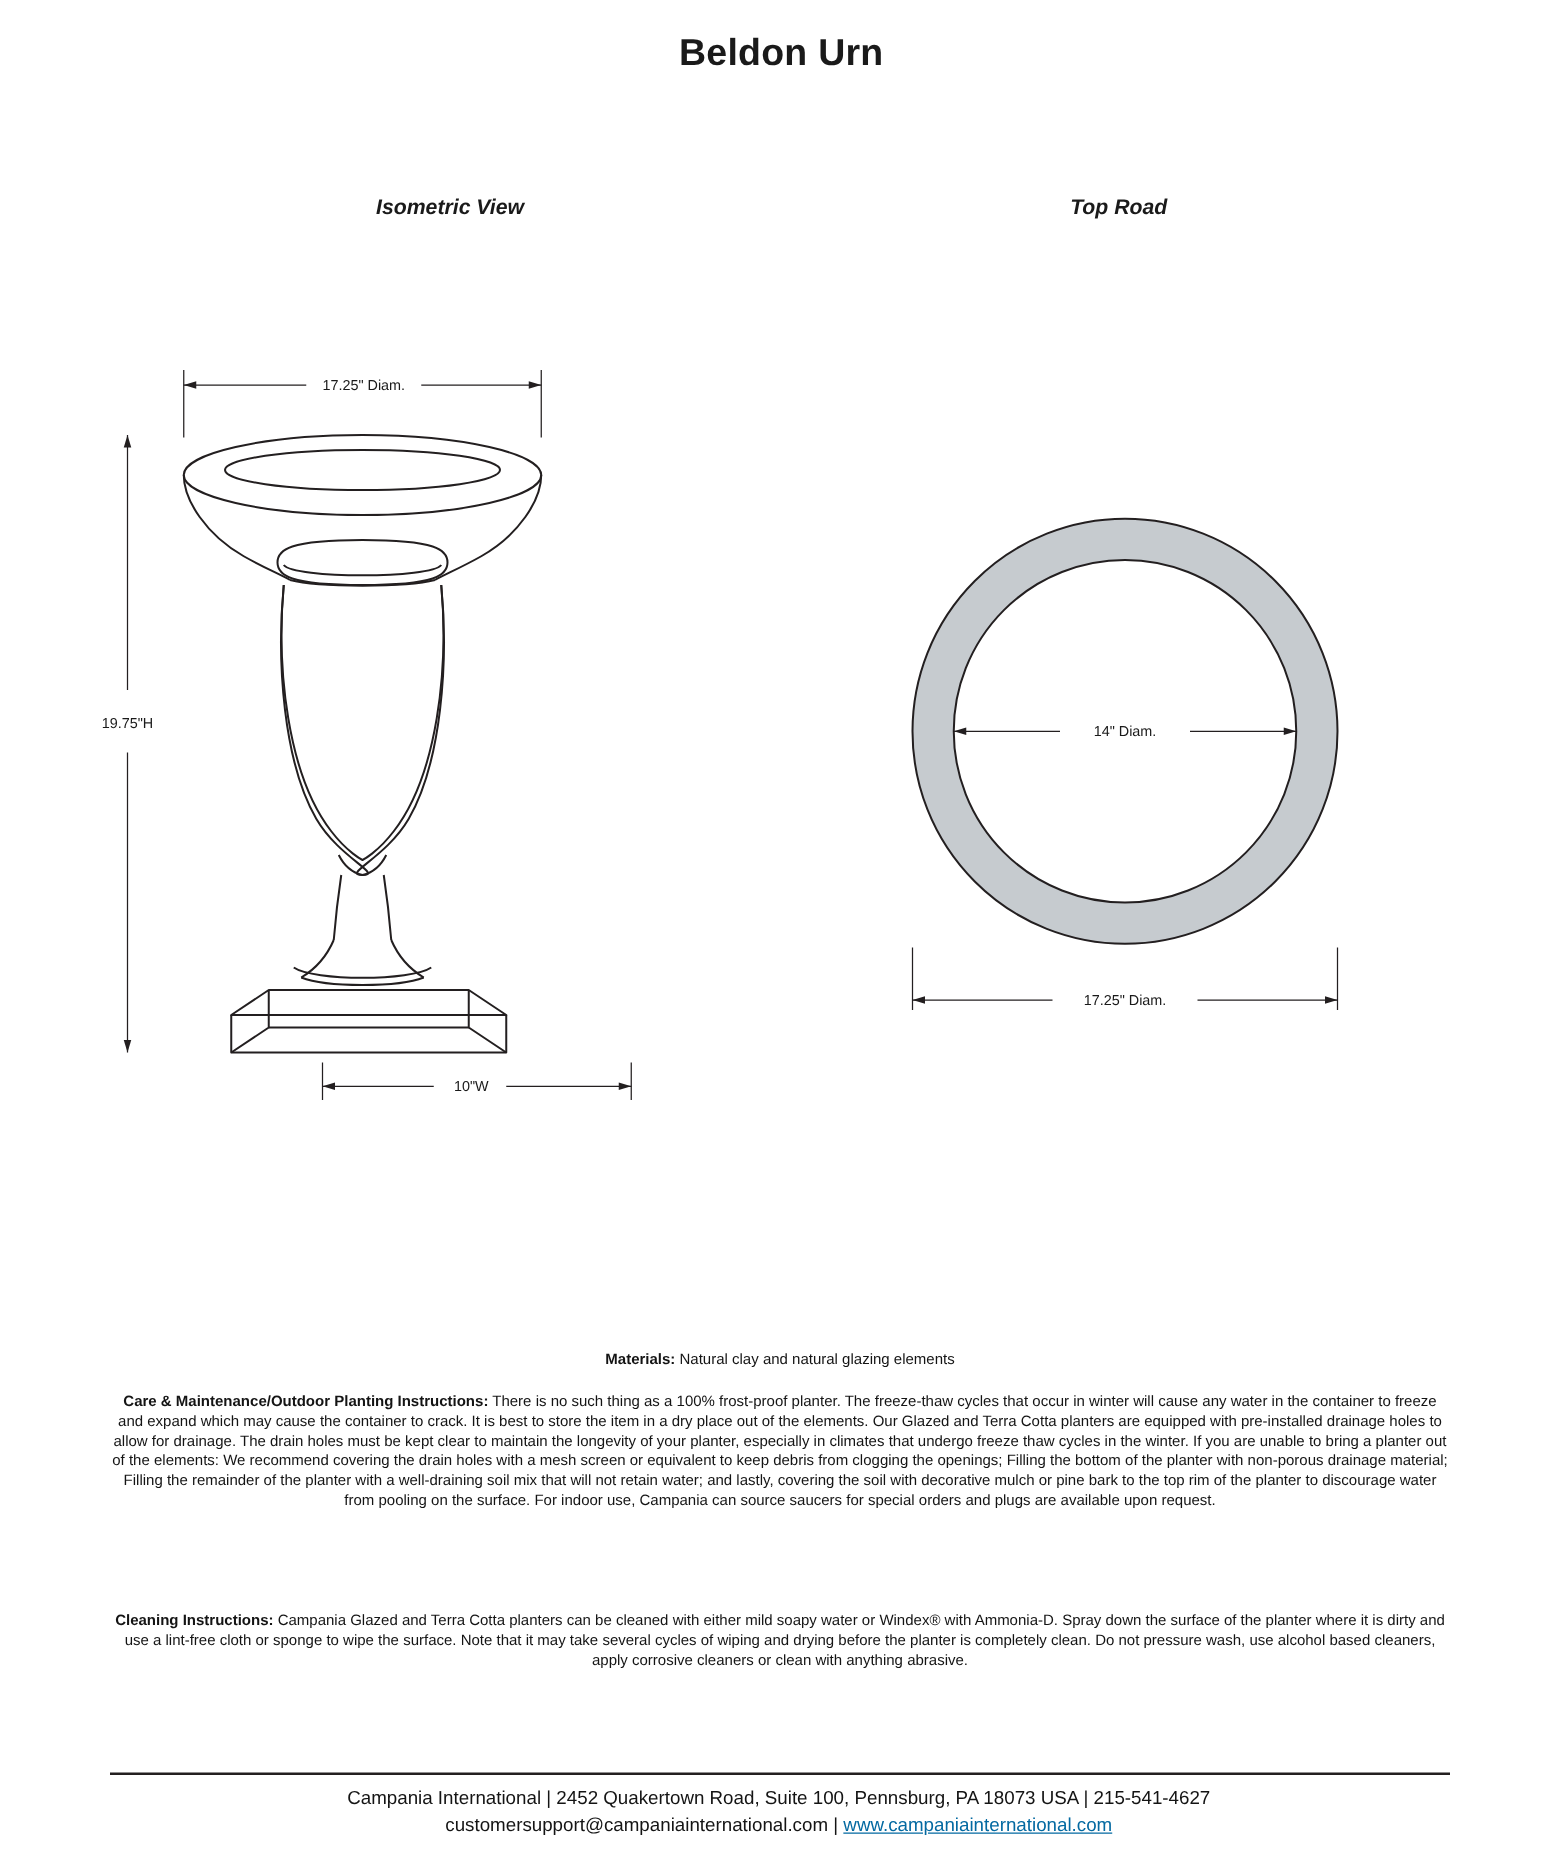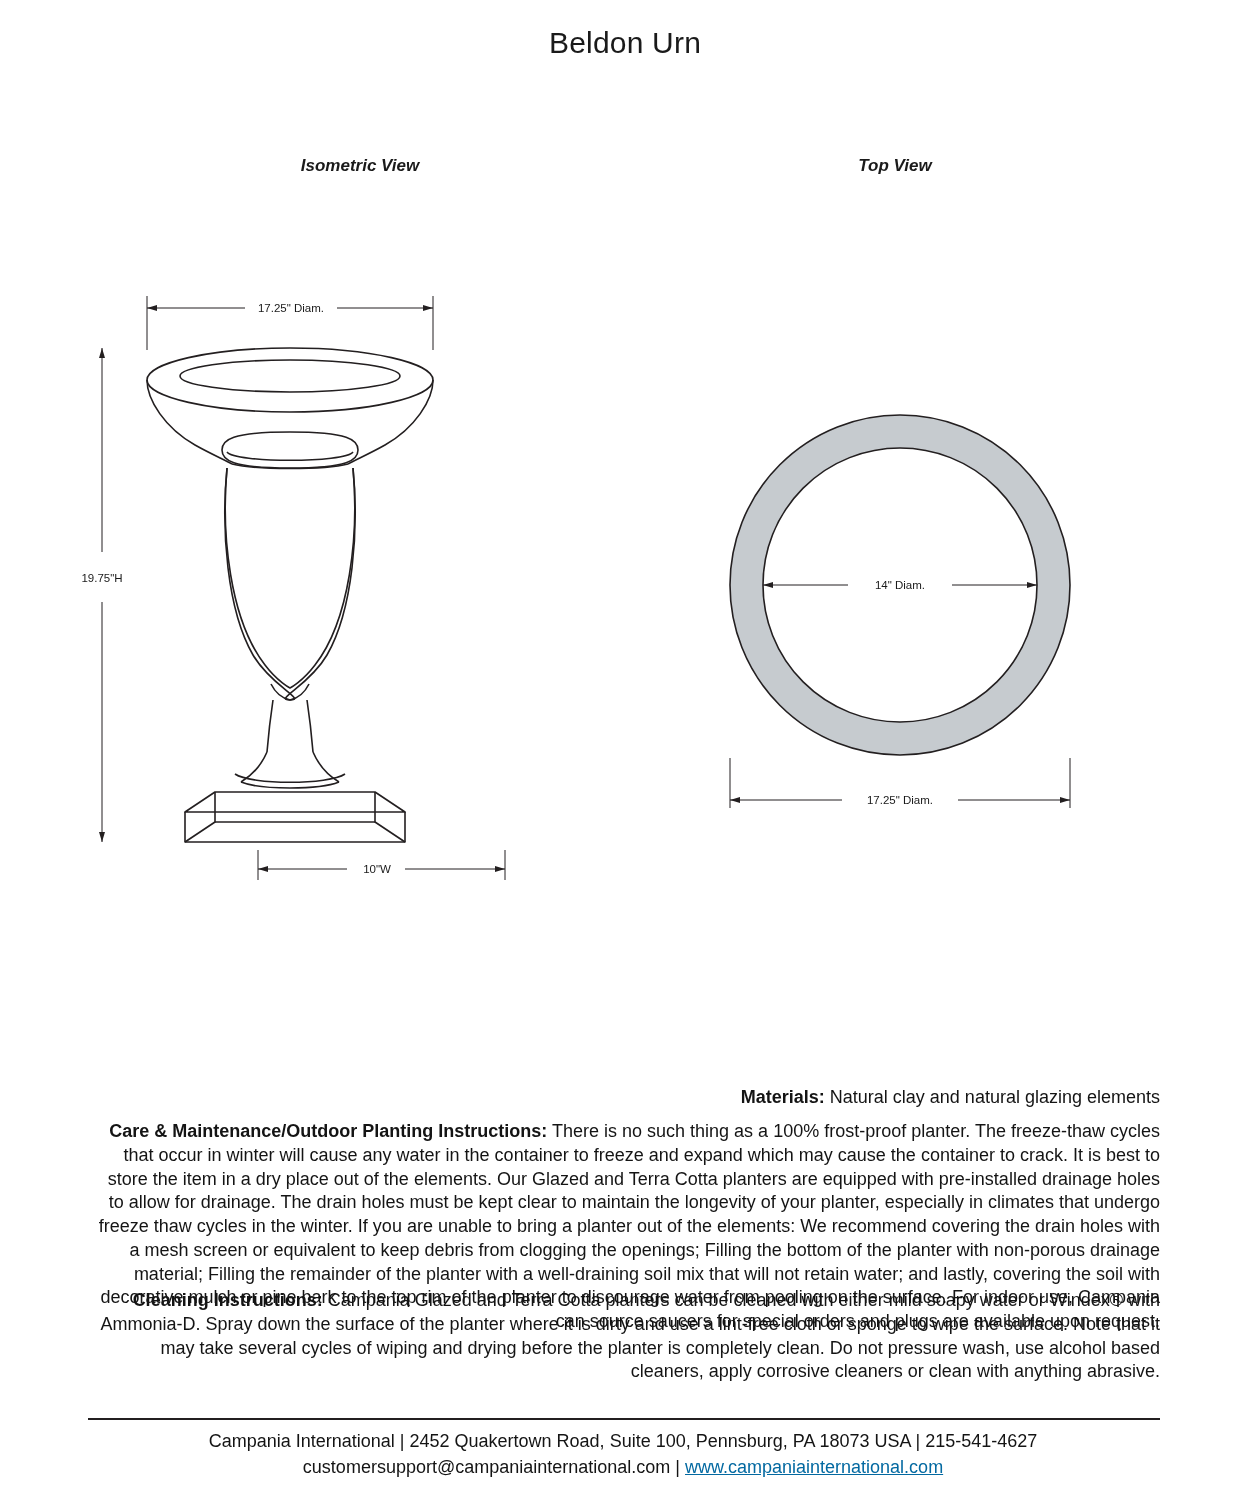--- a/index.html
+++ b/index.html
@@ -16,21 +16,21 @@
     height: 1500px;
     overflow: hidden;
   }
 
   
   .doc-title {
     position: absolute;
     top: 26px; left: 0; width: 100%;
     text-align: center;
     font-size: 30px;
-    font-weight: normal;
+    font-weight: bold;
     letter-spacing: .2px;
   }
 
   
   .view-label {
     position: absolute;
     font-size: 17px;
     font-weight: bold;
     text-align: center;
     font-style: italic;
@@ -51,60 +51,60 @@
     font-family: "Liberation Sans", sans-serif;
     font-size: 11.5px;
     fill: #1a1a1a;
   }
 
   
   .body-block {
     position: absolute;
     left: 88px;
     width: 1072px;
-    font-size: 18px;
+    font-size: 12px;
     line-height: 1.32;
     color: #141414;
-    text-align: right;
+    text-align: center;
   }
   #materials { top: 1068px; }
   #care { top: 1102px; }
   #cleaning { top: 1245px; margin-top: 44px; }
   .body-block b { font-weight: bold; }
 
   
   .footer-rule {
     position: absolute;
     left: 88px; top: 1418px;
     width: 1072px;
     border-top: 2px solid #231f20;
   }
   .footer {
     position: absolute;
     left: 0; top: 1428px;
     width: 1246px;
     text-align: center;
-    font-size: 18px;
+    font-size: 15px;
     line-height: 1.45;
     color: #141414;
   }
   .footer a, .footer .link {
     color: #0369a1;
     text-decoration: underline;
   }
 </style>
 </head>
 <body>
 
 <div class="page">
 
   <div class="doc-title">Beldon Urn</div>
 
   <div class="view-label" id="iso-label">Isometric View</div>
-  <div class="view-label" id="top-label">Top View</div>
+  <div class="view-label" id="top-label">Top Road</div>
 
   <div class="drawing" id="iso-drawing">
     <svg width="540" height="610" viewBox="0 0 540 610">
       <g stroke="#231f20" fill="none" stroke-width="1.6" stroke-linejoin="round">
 
         <path d="M72 100 C72 83 135 68 215 68 C295 68 358 83 358 100 C358 117 295 132 215 132 C135 132 72 117 72 100 Z"></path>
 
         <ellipse cx="215" cy="96" rx="110" ry="16"></ellipse>
 
         <path d="M72 100 C72 120 90 148 120 165 C136 174 150 180 157 184"></path>

